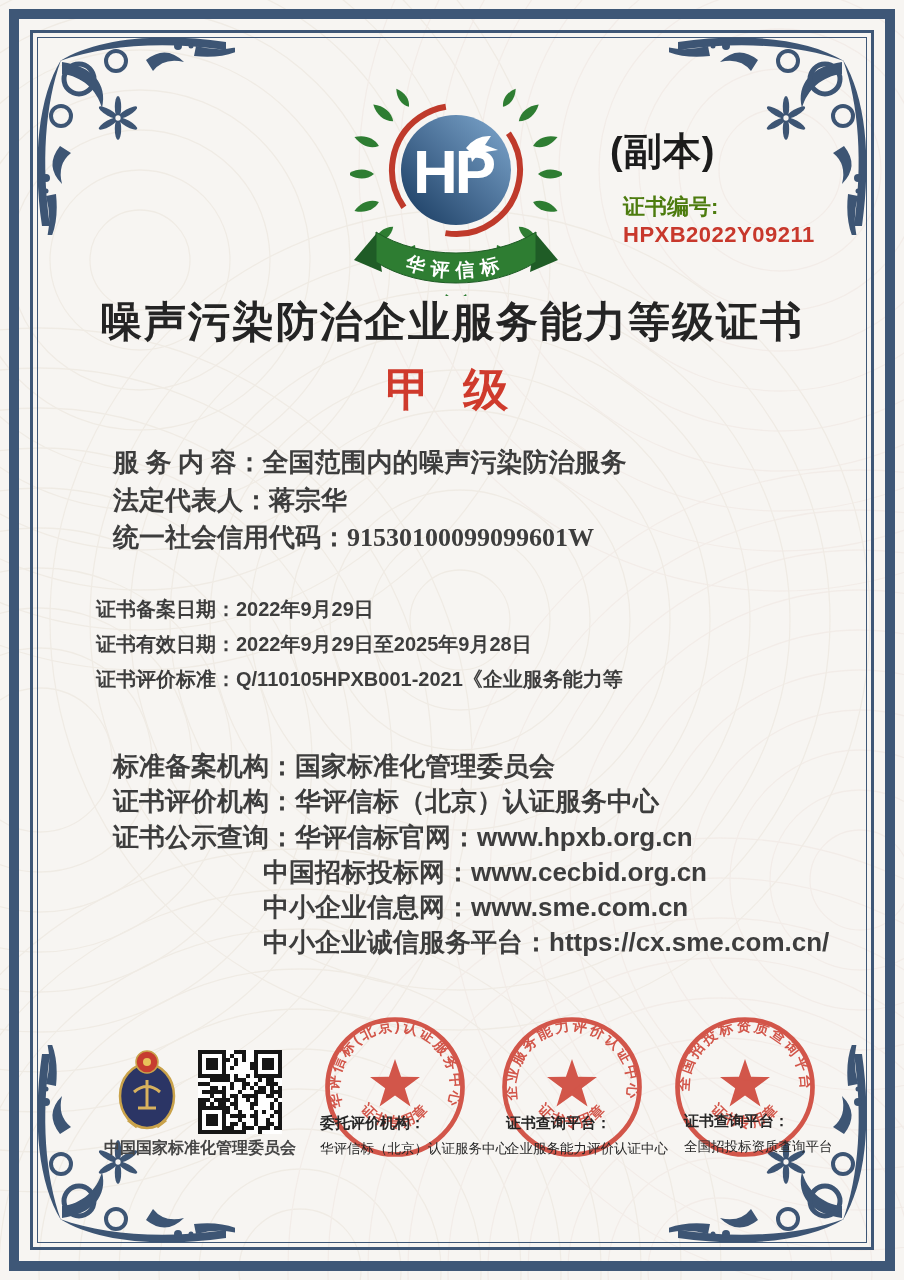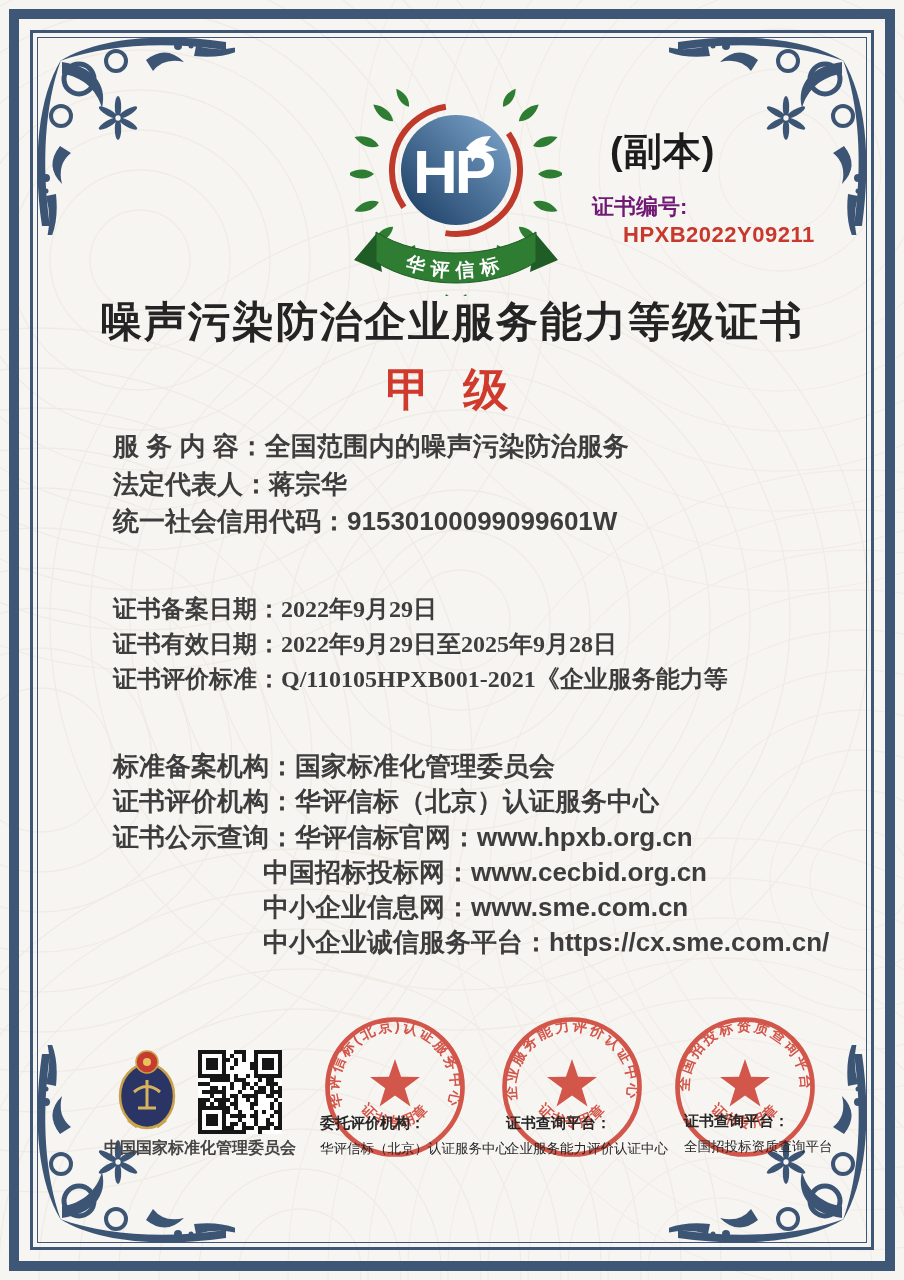--- a/index.html
+++ b/index.html
@@ -15,28 +15,28 @@
   .frame-line2{position:absolute;inset:37px;border:1px solid #3e5777;z-index:1;}
   .corner{position:absolute;width:205px;height:205px;z-index:2;}
   .corner.tl{left:30px;top:30px;}
   .corner.tr{right:30px;top:30px;transform:scaleX(-1);}
   .corner.bl{left:30px;bottom:30px;transform:scaleY(-1);}
   .corner.br{right:30px;bottom:30px;transform:scale(-1,-1);}
   #guilloche{position:absolute;left:0;top:0;z-index:0;opacity:.6;}
   
   .logo{left:350px;top:84px;width:212px;height:212px;z-index:3;}
   .copy-label{left:610px;top:126px;font-size:38px;font-weight:bold;color:#1c1c1c;letter-spacing:1px;z-index:3;}
-  .certno-label{left:592px;top:192px;font-size:22px;font-weight:bold;color:#701a75;z-index:3;}
+  .certno-label{left:623px;top:192px;font-size:22px;font-weight:bold;color:#4d7c0f;z-index:3;}
   .certno-value{left:623px;top:222px;font-size:22px;font-weight:bold;color:#c8382c;letter-spacing:.5px;z-index:3;}
   .cert-title{left:0;top:294px;width:100%;text-align:center;font-size:42px;font-weight:bold;color:#242424;letter-spacing:2px;z-index:3;}
   .cert-grade{left:0;top:360px;width:100%;text-align:center;font-size:45px;font-weight:bold;color:#cf3a2c;letter-spacing:10px;z-index:3;}
   
   .block{position:absolute;color:#3d3d3d;font-weight:bold;z-index:3;white-space:nowrap;}
-  .block1{left:113px;top:428px;font-size:26px;line-height:37.5px;}
-  .block2{left:113px;top:592px;font-size:24px;line-height:35px;font-family:Liberation Serif, serif;}
+  .block1{left:113px;top:444px;font-size:26px;line-height:37.5px;font-family:Liberation Serif, serif;}
+  .block2{left:96px;top:592px;font-size:20px;line-height:35px;}
   .block3{left:113px;top:749px;font-size:26px;line-height:35.3px;}
   .wrap-line{padding-left:170px;}
   .link-line{padding-left:150px;}
   
   .sac-emblem{left:116px;top:1048px;width:62px;height:84px;z-index:3;}
   .qr{left:198px;top:1050px;width:84px;height:84px;z-index:3;background:#fff;}
   .qr .m{position:absolute;background:#161616;}
   .sac-caption{left:88px;top:1138px;width:224px;text-align:center;font-size:16px;font-weight:bold;color:#454545;z-index:3;}
   .seal{position:absolute;width:150px;height:150px;z-index:2;opacity:.9;}
   .seal1{left:320px;top:1012px;}

